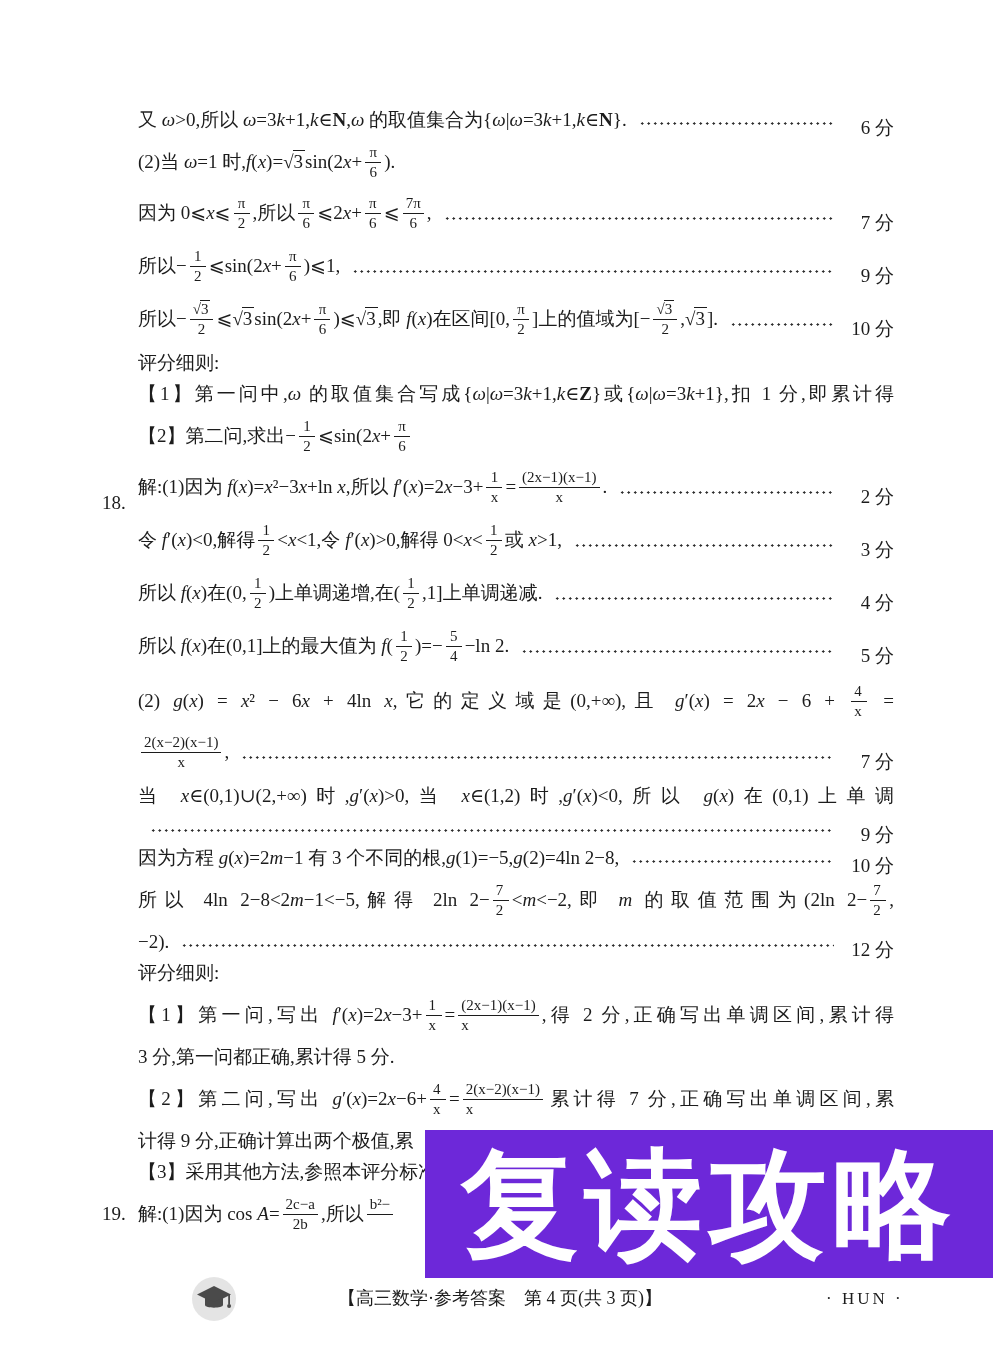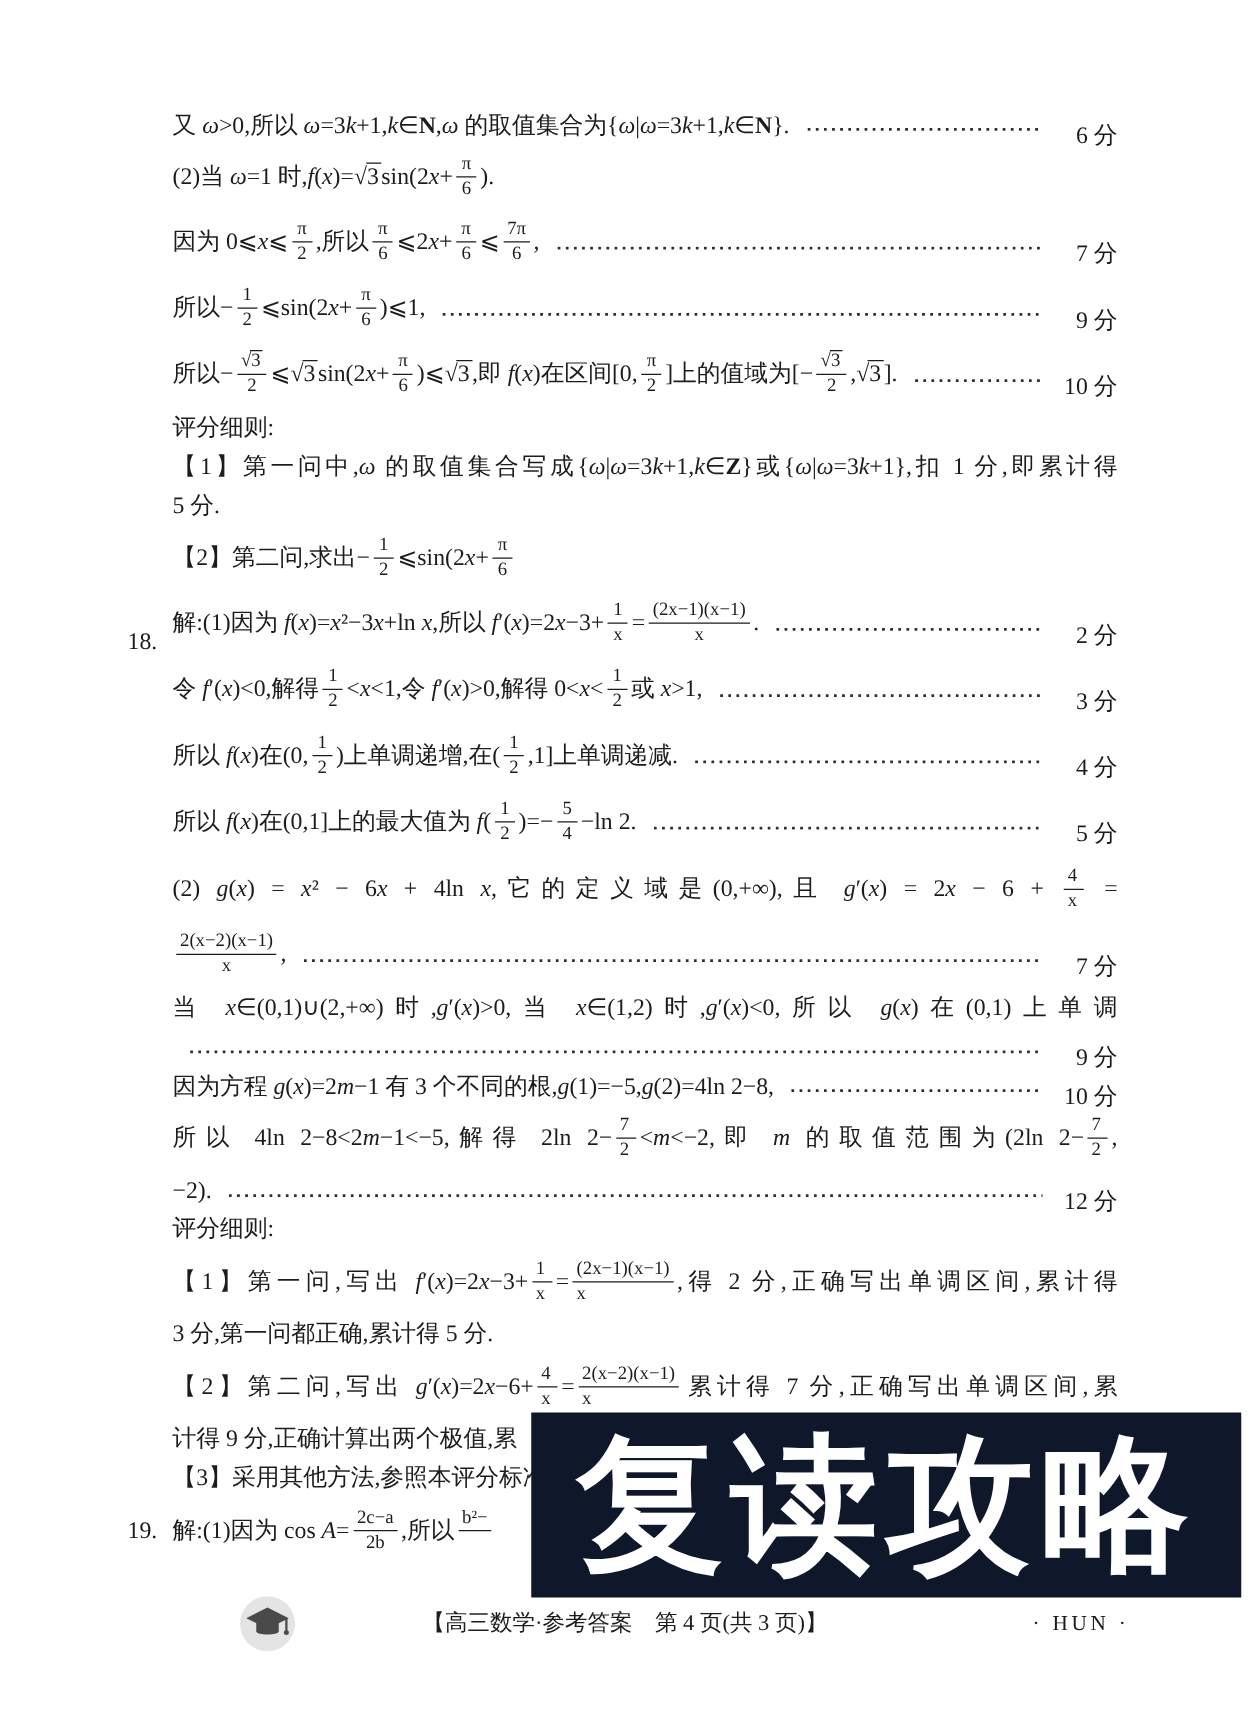--- a/index.html
+++ b/index.html
@@ -1,18 +1,18 @@
 <!DOCTYPE html>
 <html><head>
 <meta charset="utf-8">
 <style>
   html,body{margin:0;padding:0;background:#ffffff;}
   .page{position:relative;width:1000px;height:1369px;background:#fff;overflow:hidden;
         font-family:"Liberation Serif","DejaVu Serif",serif;color:#1c1c1c;}
-  .content{position:absolute;left:102px;top:84px;width:792px;font-family:Liberation Serif, serif;}
+  .content{position:absolute;left:102px;top:104px;width:792px;}
   .line{display:block;padding-left:36px;height:31px;line-height:31px;font-size:19px;}
   .line.tall{height:53px;line-height:53px;}
   .line.hasnum{padding-left:0;}
   .line .num{display:inline-block;width:36px;}
   .line.withscore{display:flex;align-items:center;line-height:normal;}
   .line.withscore .num{flex:0 0 36px;width:36px;margin-top:28px;}
   .line.withscore .body{flex:0 1 auto;white-space:nowrap;}
   .line.fill{text-align:justify;text-align-last:justify;}
   .line.fill .body{white-space:normal;}
   .m{font-style:italic;}
@@ -57,21 +57,20 @@
         <span class="dots"></span>
         <span class="scr">9 分</span>
       </div>
       <div class="line tall withscore">
         <span class="body"><span class="t">所以−</span><span class="frac"><span class="fnum"><span class="rad">√</span><span class="rdc">3</span></span><span class="fden">2</span></span><span class="t">⩽</span><span class="sqrt"><span class="rad">√</span><span class="rdc">3</span></span><span class="t">sin(2</span><span class="m">x</span><span class="t">+</span><span class="frac"><span class="fnum">π</span><span class="fden">6</span></span><span class="t">)⩽</span><span class="sqrt"><span class="rad">√</span><span class="rdc">3</span></span><span class="t">,即 </span><span class="m">f</span><span class="t">(</span><span class="m">x</span><span class="t">)在区间[0,</span><span class="frac"><span class="fnum">π</span><span class="fden">2</span></span><span class="t">]上的值域为[−</span><span class="frac"><span class="fnum"><span class="rad">√</span><span class="rdc">3</span></span><span class="fden">2</span></span><span class="t">,</span><span class="sqrt"><span class="rad">√</span><span class="rdc">3</span></span><span class="t">].</span></span>
         <span class="dots"></span>
         <span class="scr">10 分</span>
       </div>
       <div class="line"><span class="body"><span class="t">评分细则:</span></span></div>
       <div class="line fill"><span class="body"><span class="t">【1】第一问中,</span><span class="m">ω</span><span class="t"> 的取值集合写成{</span><span class="m">ω</span><span class="t">|</span><span class="m">ω</span><span class="t">=3</span><span class="m">k</span><span class="t">+1,</span><span class="m">k</span><span class="t">∈</span><span class="b">Z</span><span class="t">}或{</span><span class="m">ω</span><span class="t">|</span><span class="m">ω</span><span class="t">=3</span><span class="m">k</span><span class="t">+1},扣 1 分,即累计得</span></span></div>
-      <div class="line"><span class="body"><span class="t">5 分.</span></span></div>
       <div class="line tall"><span class="body"><span class="t">【2】第二问,求出−</span><span class="frac"><span class="fnum">1</span><span class="fden">2</span></span><span class="t">⩽sin(2</span><span class="m">x</span><span class="t">+</span><span class="frac"><span class="fnum">π</span><span class="fden">6</span></span></span></div>
       <div class="line tall withscore hasnum">
         <span class="num">18.</span>
         <span class="body"><span class="t">解:(1)因为 </span><span class="m">f</span><span class="t">(</span><span class="m">x</span><span class="t">)=</span><span class="m">x</span><span class="t">²−3</span><span class="m">x</span><span class="t">+ln </span><span class="m">x</span><span class="t">,所以 </span><span class="m">f</span><span class="t">′(</span><span class="m">x</span><span class="t">)=2</span><span class="m">x</span><span class="t">−3+</span><span class="frac"><span class="fnum">1</span><span class="fden">x</span></span><span class="t">=</span><span class="frac"><span class="fnum">(2x−1)(x−1)</span><span class="fden">x</span></span><span class="t">.</span></span>
         <span class="dots"></span>
         <span class="scr">2 分</span>
       </div>
       <div class="line tall withscore">
         <span class="body"><span class="t">令 </span><span class="m">f</span><span class="t">′(</span><span class="m">x</span><span class="t">)&lt;0,解得</span><span class="frac"><span class="fnum">1</span><span class="fden">2</span></span><span class="t">&lt;</span><span class="m">x</span><span class="t">&lt;1,令 </span><span class="m">f</span><span class="t">′(</span><span class="m">x</span><span class="t">)&gt;0,解得 0&lt;</span><span class="m">x</span><span class="t">&lt;</span><span class="frac"><span class="fnum">1</span><span class="fden">2</span></span><span class="t">或 </span><span class="m">x</span><span class="t">&gt;1,</span></span>
         <span class="dots"></span>
@@ -111,21 +110,21 @@
       </div>
       <div class="line"><span class="body"><span class="t">评分细则:</span></span></div>
       <div class="line tall fill"><span class="body"><span class="t">【1】第一问,写出 </span><span class="m">f</span><span class="t">′(</span><span class="m">x</span><span class="t">)=2</span><span class="m">x</span><span class="t">−3+</span><span class="frac"><span class="fnum">1</span><span class="fden">x</span></span><span class="t">=</span><span class="frac"><span class="fnum">(2x−1)(x−1)</span><span class="fden">x</span></span><span class="t">,得 2 分,正确写出单调区间,累计得</span></span></div>
       <div class="line"><span class="body"><span class="t">3 分,第一问都正确,累计得 5 分.</span></span></div>
       <div class="line tall fill"><span class="body"><span class="t">【2】第二问,写出 </span><span class="m">g</span><span class="t">′(</span><span class="m">x</span><span class="t">)=2</span><span class="m">x</span><span class="t">−6+</span><span class="frac"><span class="fnum">4</span><span class="fden">x</span></span><span class="t">=</span><span class="frac"><span class="fnum">2(x−2)(x−1)</span><span class="fden">x</span></span><span class="t">累计得 7 分,正确写出单调区间,累</span></span></div>
       <div class="line"><span class="body"><span class="t">计得 9 分,正确计算出两个极值,累</span></span></div>
       <div class="line"><span class="body"><span class="t">【3】采用其他方法,参照本评分标准</span></span></div>
       <div class="line tall hasnum"><span class="num">19.</span><span class="body"><span class="t">解:(1)因为 cos </span><span class="m">A</span><span class="t">=</span><span class="frac"><span class="fnum">2c−a</span><span class="fden">2b</span></span><span class="t">,所以</span><span class="frac"><span class="fnum">b²−</span><span class="fden">　</span></span></span></div>
     </div>
 
-  <div class="banner" id="banner" style="background: #0f172a; color: rgb(255, 255, 255); align-items: center;">
+  <div class="banner" id="banner" style="background: #6d28d9; color: rgb(255, 255, 255); align-items: center;">
     <span class="btxt">复读攻略</span>
   </div>
 
   <div class="logo">
     <svg viewBox="0 0 48 48" width="48" height="48">
       <circle cx="24" cy="24" r="22" fill="#d9d9d9" opacity="0.7"></circle>
       <polygon points="24,11 41,19.5 24,28 7,19.5" fill="#4a4a4a"></polygon>
       <path d="M15 22.5 v7.5 c0 3.5 18 3.5 18 0 v-7.5 l-9 4.5 z" fill="#4a4a4a"></path>
       <rect x="38.2" y="19.5" width="1.8" height="10" fill="#4a4a4a"></rect>
       <circle cx="39.1" cy="31" r="2" fill="#4a4a4a"></circle>

